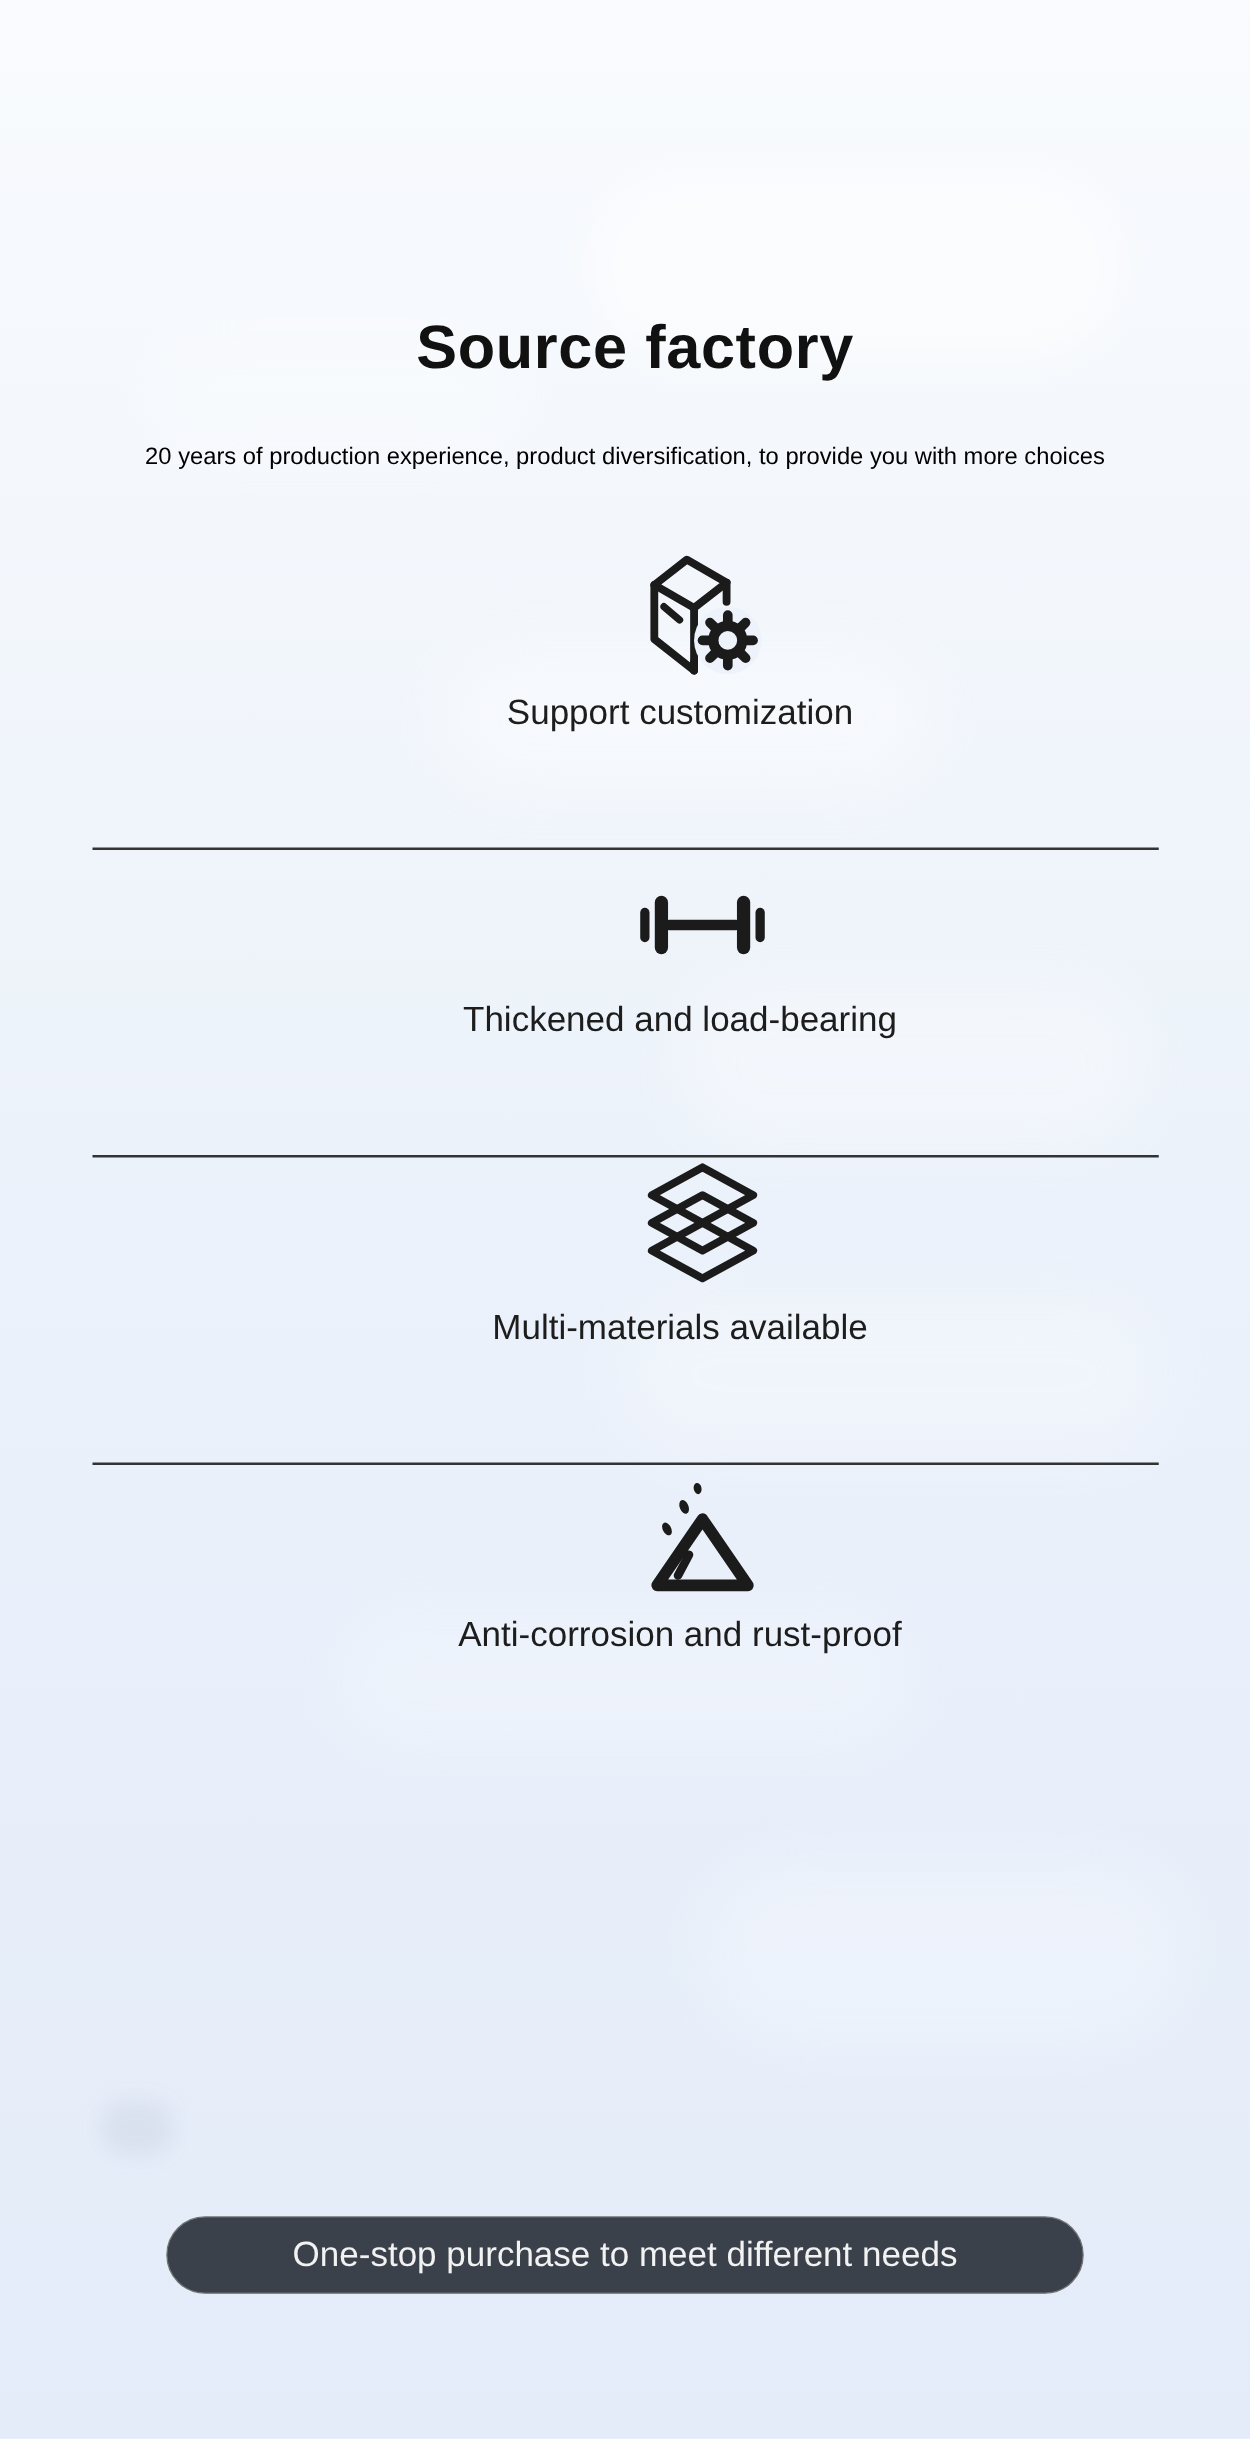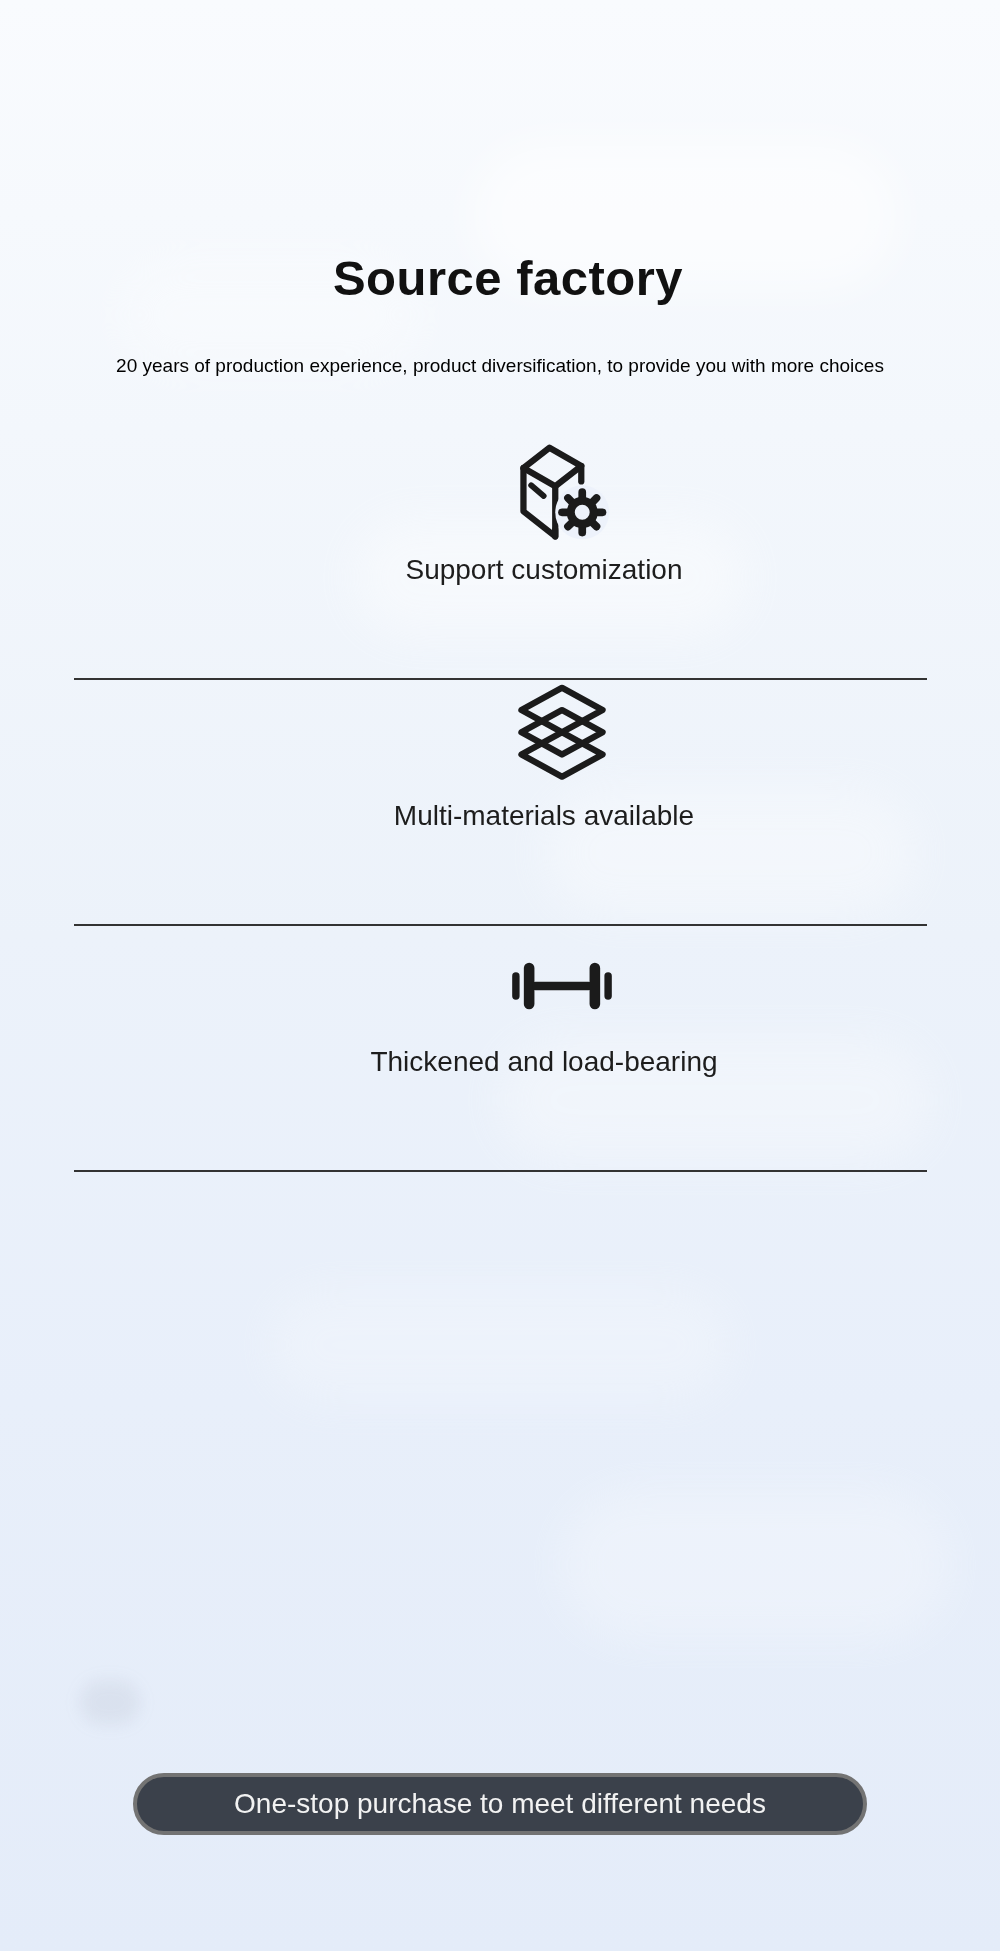--- a/index.html
+++ b/index.html
@@ -19,21 +19,21 @@
     font-size:19px;color:#000000;white-space:nowrap;
   }
   .features{position:absolute;top:434px;left:0;width:1000px;}
   .feature-row{position:relative;height:246px;display:flex;align-items:center;flex-direction:column;}
   .icon-box{margin-left:124px;width:112px;height:120px;display:flex;align-items:center;justify-content:center;flex:0 0 auto;}
   .label-wrap{flex:1;display:flex;justify-content:center;padding-left:88px;}
   .feature-label{font-size:28px;color:#1d1d1d;}
   .divider{position:absolute;bottom:0;left:74px;width:853px;height:2px;background:#333;}
   .cta-button{
     position:absolute;top:1773px;left:133px;width:734px;height:62px;border-radius:31px;
-    background:#3b414b;border:4px solid #737373;box-sizing:border-box;
+    background:#3b414b;border:1px solid #737373;box-sizing:border-box;
     display:flex;align-items:center;justify-content:center;
     color:#f2f2f2;font-size:28px;cursor:pointer;
   }
   svg .st{stroke:#1b1b1b;fill:none;stroke-linecap:round;stroke-linejoin:round;}
   svg .fl{fill:#1b1b1b;stroke:none;}
 </style>
 </head>
 <body>
 
 <div class="blob" style="left:470px;top:140px;width:430px;height:150px;"></div>
@@ -73,47 +73,61 @@
       </svg>
     </div>
     <div class="label-wrap">
       <span class="feature-label">Support customization</span>
     </div>
     <div class="divider" style="background: rgb(51, 51, 51);"></div>
   </div>
 
   <div class="feature-row">
     <div class="icon-box">
-      <svg viewBox="0 0 100 116" width="100" height="112" aria-hidden="true">
-        <path class="st" stroke-width="6.5" d="M50 4  L92 27  L50 50  L8 27  Z"></path>
-        <path class="st" stroke-width="6.5" d="M50 27 L92 50  L50 73  L8 50  Z"></path>
-        <path class="st" stroke-width="6.5" d="M50 50 L92 73  L50 96  L8 73  Z"></path>
-      </svg>
-    </div>
-    <div class="label-wrap">
-      <span class="feature-label">Multi-materials available</span>
-    </div>
-    <div class="divider" style="background: rgb(51, 51, 51);"></div>
-  </div>
-
-  <div class="feature-row">
-    <div class="icon-box">
       <svg viewBox="0 0 100 60" width="106" height="64" aria-hidden="true">
         <rect class="fl" x="3" y="17" width="7" height="26" rx="3.5"></rect>
         <rect class="fl" x="14" y="8" width="10" height="44" rx="5"></rect>
         <rect class="fl" x="22" y="26" width="56" height="8" rx="3"></rect>
         <rect class="fl" x="76" y="8" width="10" height="44" rx="5"></rect>
         <rect class="fl" x="90" y="17" width="7" height="26" rx="3.5"></rect>
       </svg>
     </div>
     <div class="label-wrap">
       <span class="feature-label">Thickened and load-bearing</span>
     </div>
     <div class="divider" style="background: rgb(51, 51, 51);"></div>
   </div>
 
+  <div class="feature-row">
+    <div class="icon-box">
+      <svg viewBox="0 0 100 116" width="100" height="112" aria-hidden="true">
+        <path class="st" stroke-width="6.5" d="M50 4  L92 27  L50 50  L8 27  Z"></path>
+        <path class="st" stroke-width="6.5" d="M50 27 L92 50  L50 73  L8 50  Z"></path>
+        <path class="st" stroke-width="6.5" d="M50 50 L92 73  L50 96  L8 73  Z"></path>
+      </svg>
+    </div>
+    <div class="label-wrap">
+      <span class="feature-label">Multi-materials available</span>
+    </div>
+    <div class="divider" style="background: rgb(51, 51, 51);"></div>
+  </div>
 
+
+  <div class="feature-row">
+    <div class="icon-box">
+      <svg viewBox="0 0 100 100" width="98" height="98" aria-hidden="true">
+        <path class="st" stroke-width="9.5" d="M50 33 L87 87 L13 87 Z"></path>
+        <line class="st" stroke-width="7" x1="30" y1="79" x2="39" y2="62"></line>
+        <ellipse class="fl" cx="21" cy="41" rx="3.4" ry="5.6" transform="rotate(-28 21 41)"></ellipse>
+        <ellipse class="fl" cx="35" cy="23" rx="3.6" ry="5.8" transform="rotate(-22 35 23)"></ellipse>
+        <ellipse class="fl" cx="46" cy="8" rx="3.2" ry="4.6" transform="rotate(-12 46 8)"></ellipse>
+      </svg>
+    </div>
+    <div class="label-wrap">
+      <span class="feature-label">Anti-corrosion and rust-proof</span>
+    </div>
+  </div>
 
 </div>
 
 <div class="cta-button" style="background: rgb(59, 65, 75); color: rgb(242, 242, 242);">
   <span>One-stop purchase to meet different needs</span>
 </div>
 
 </body></html>

